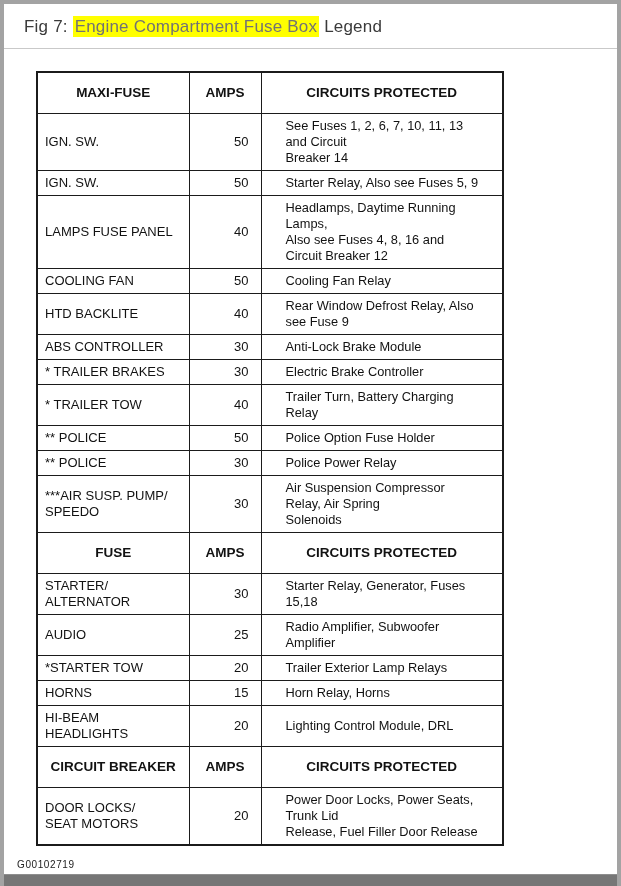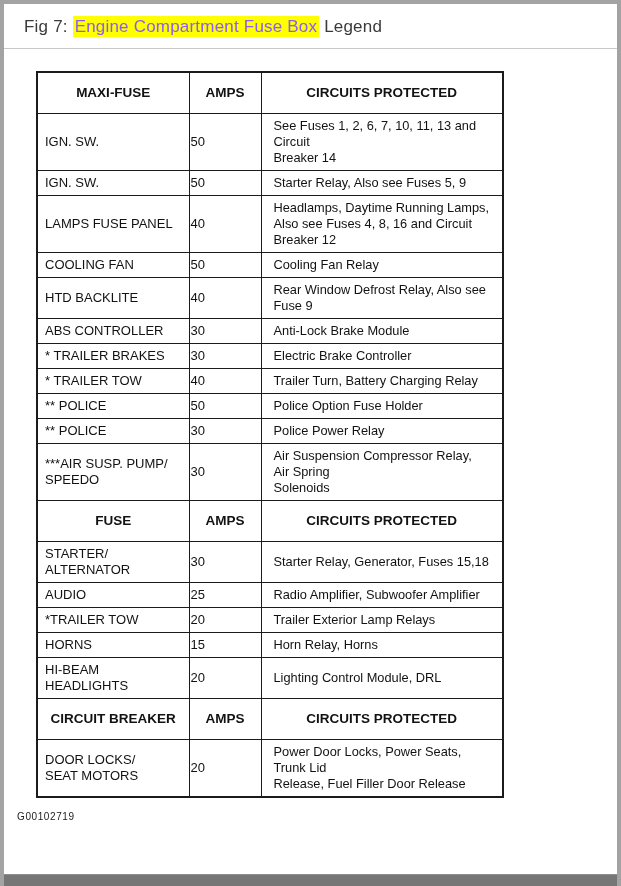--- a/index.html
+++ b/index.html
@@ -24,21 +24,21 @@
     border-top: 1px solid #8e8e8e;
   }
 
   .doc-header {
     padding: 13px 20px 11px 20px;
     border-bottom: 1px solid #c9c9c9;
     font-size: 17px;
     color: #3a3a3a;
     letter-spacing: 0.2px;
   }
-  .hl { background: #ffff00; padding: 1px 2px; color: #8b5cf6; }
+  .hl { background: #ffff00; padding: 1px 2px; color: #737373; }
 
   .table-wrap { padding: 22px 28px 0 32px; }
 
   table.fuse {
     border-collapse: collapse;
     width: 468px;
     color: #121212;
     border: 2.5px solid #1b1b1b;
   }
   table.fuse th, table.fuse td {
@@ -55,26 +55,26 @@
   td.name {
     width: 152px;
     font-size: 13px;
     padding: 4px 4px 4px 7px;
     white-space: pre-line;
     margin-left: 20px;
   }
   td.amps {
     width: 72px;
     font-size: 13px;
-    text-align: left;
-    padding: 4px 1px;
+    text-align: right;
+    padding: 4px 12px;
   }
   td.circ {
     font-size: 12.8px;
-    padding: 4px 12px;
+    padding: 4px 24px;
     white-space: pre-line;
   }
 
   .fig-code {
     margin: 13px 0 0 13px;
     font-size: 10px;
     color: #222222;
     letter-spacing: 0.6px;
   }
   .courtesy {
@@ -170,21 +170,21 @@
 ALTERNATOR</td>
           <td class="amps">30</td>
           <td class="circ">Starter Relay, Generator, Fuses 15,18</td>
         </tr>
         <tr>
           <td class="name">AUDIO</td>
           <td class="amps">25</td>
           <td class="circ">Radio Amplifier, Subwoofer Amplifier</td>
         </tr>
         <tr>
-          <td class="name">*TRAILER TOW</td>
+          <td class="name">*STARTER TOW</td>
           <td class="amps">20</td>
           <td class="circ">Trailer Exterior Lamp Relays</td>
         </tr>
         <tr>
           <td class="name">HORNS</td>
           <td class="amps">15</td>
           <td class="circ">Horn Relay, Horns</td>
         </tr>
         <tr>
           <td class="name">HI-BEAM HEADLIGHTS</td>

